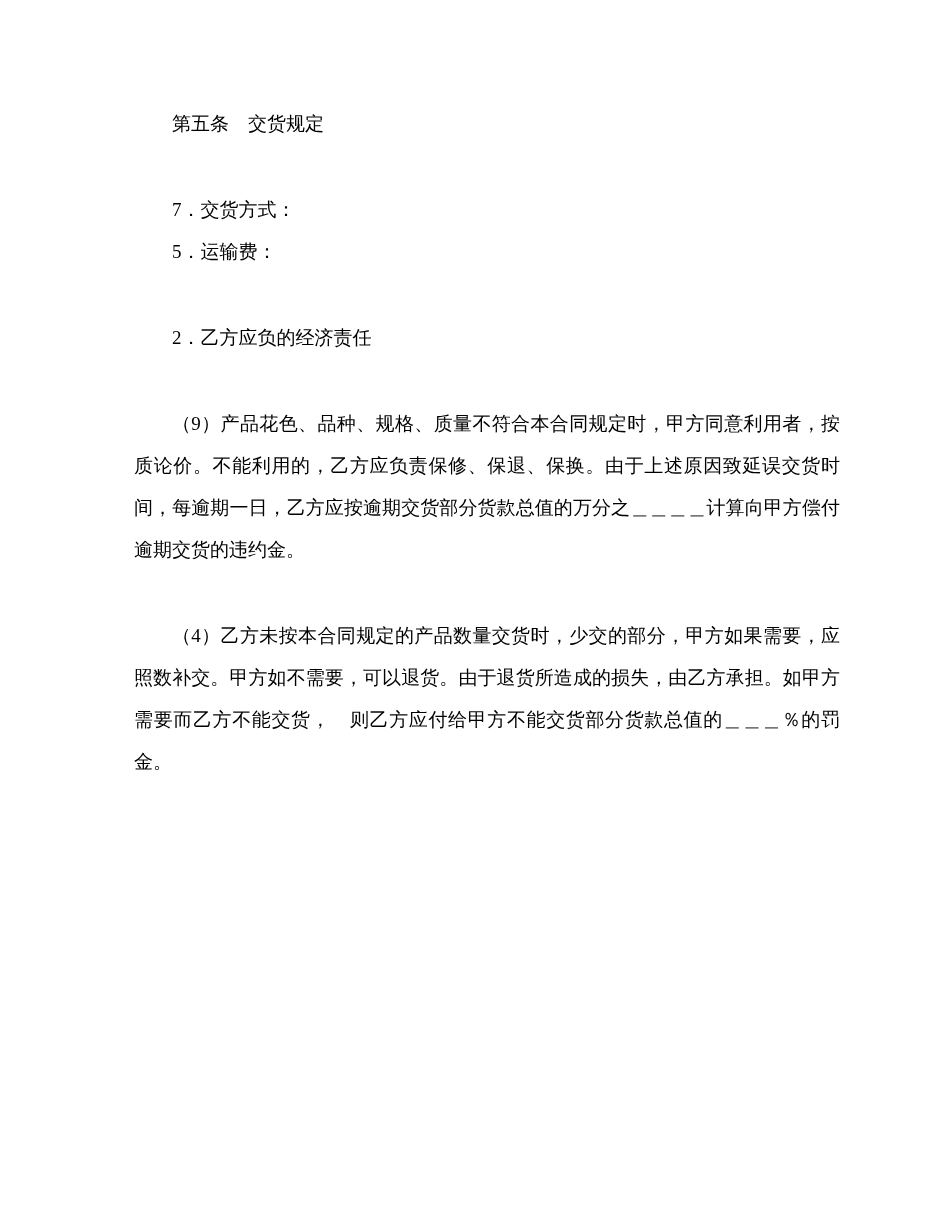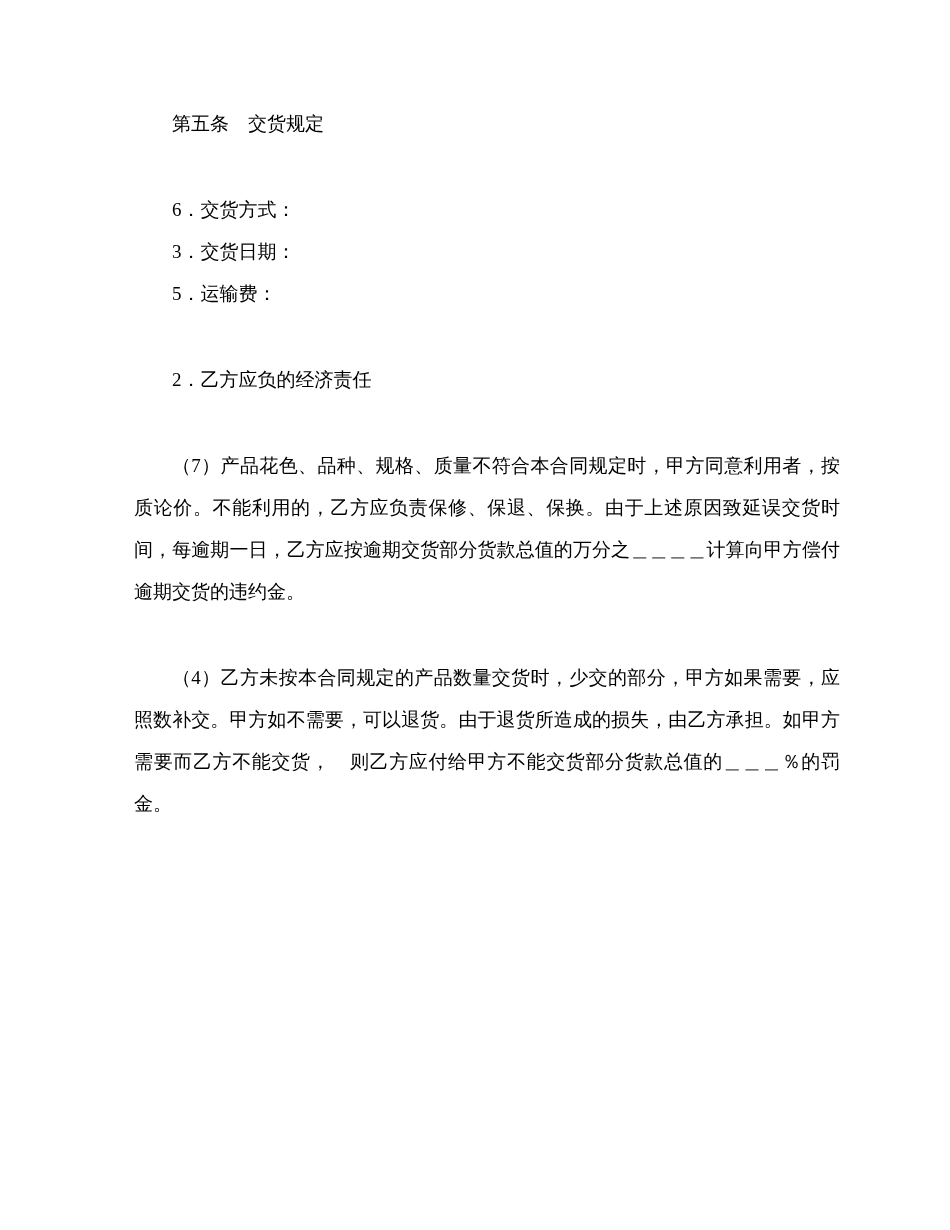--- a/index.html
+++ b/index.html
@@ -44,26 +44,25 @@
   }
 </style>
 </head>
 <body>
 
 <div class="page">
 
   <p class="article-heading">第五条　交货规定</p>
 
   <div class="item-list">
-    <p>6．交货方式：</p>
-    <p>3．交货日期：</p>
+    <p>7．交货方式：</p>
     <p>5．运输费：</p>
   </div>
 
 
   <p class="sub-heading">2．乙方应负的经济责任</p>
 
-  <p class="clause">（7）产品花色、品种、规格、质量不符合本合同规定时，甲方同意利用者，按质论价。不能利用的，乙方应负责保修、保退、保换。由于上述原因致延误交货时间，每逾期一日，乙方应按逾期交货部分货款总值的万分之＿＿＿＿计算向甲方偿付逾期交货的违约金。</p>
+  <p class="clause">（9）产品花色、品种、规格、质量不符合本合同规定时，甲方同意利用者，按质论价。不能利用的，乙方应负责保修、保退、保换。由于上述原因致延误交货时间，每逾期一日，乙方应按逾期交货部分货款总值的万分之＿＿＿＿计算向甲方偿付逾期交货的违约金。</p>
 
   <p class="clause">（4）乙方未按本合同规定的产品数量交货时，少交的部分，甲方如果需要，应照数补交。甲方如不需要，可以退货。由于退货所造成的损失，由乙方承担。如甲方需要而乙方不能交货，　则乙方应付给甲方不能交货部分货款总值的＿＿＿％的罚金。</p>
 
 
 </div>
 
 </body></html>

